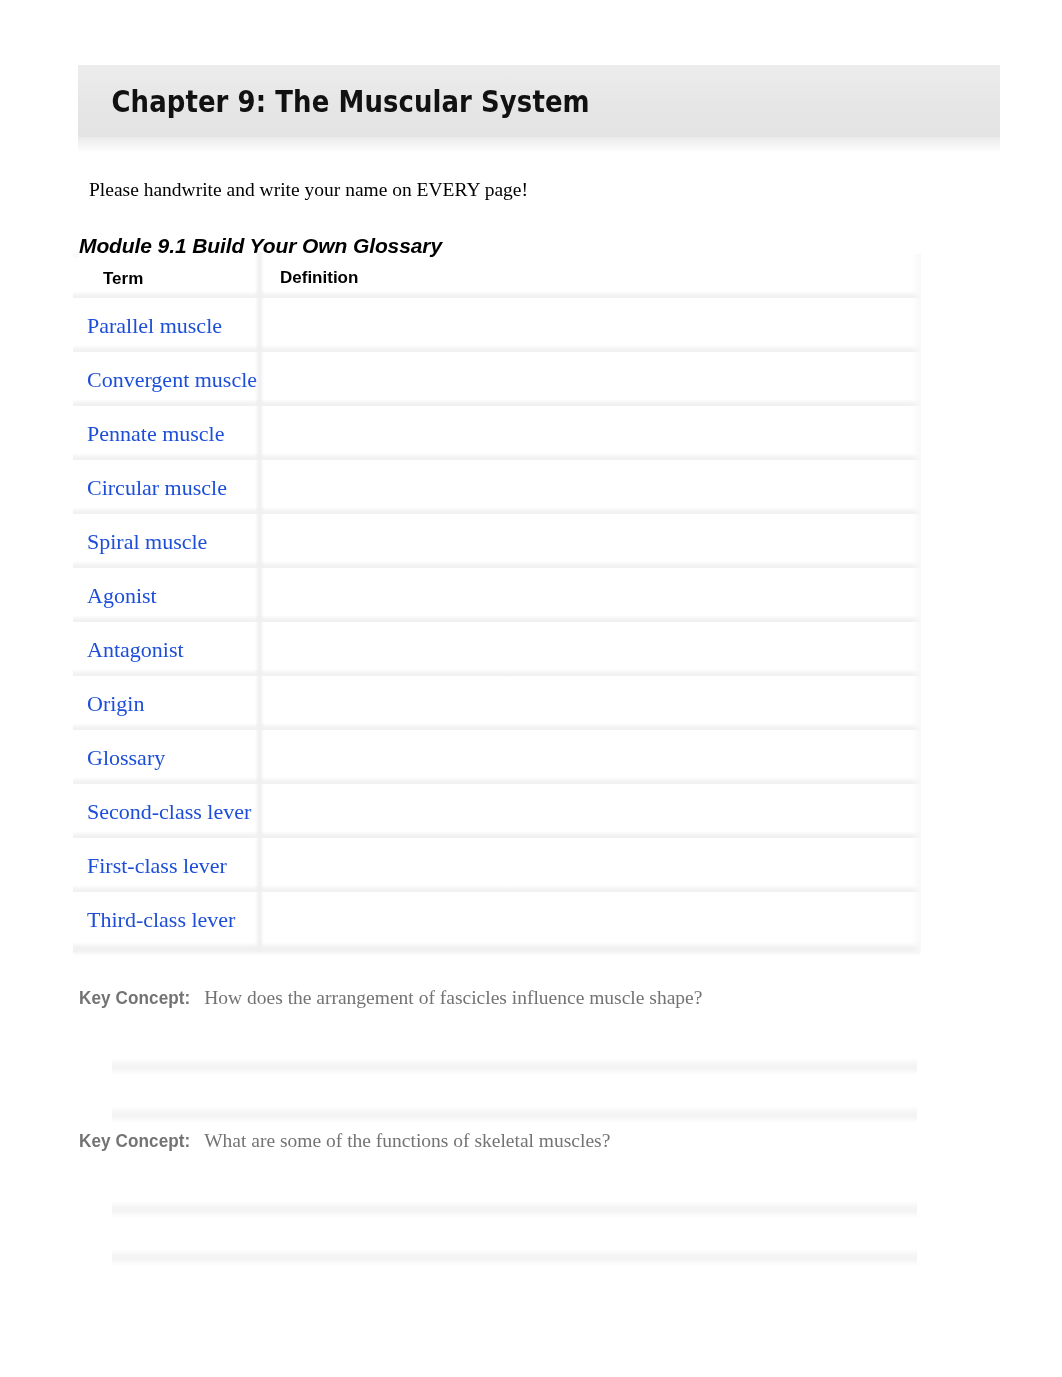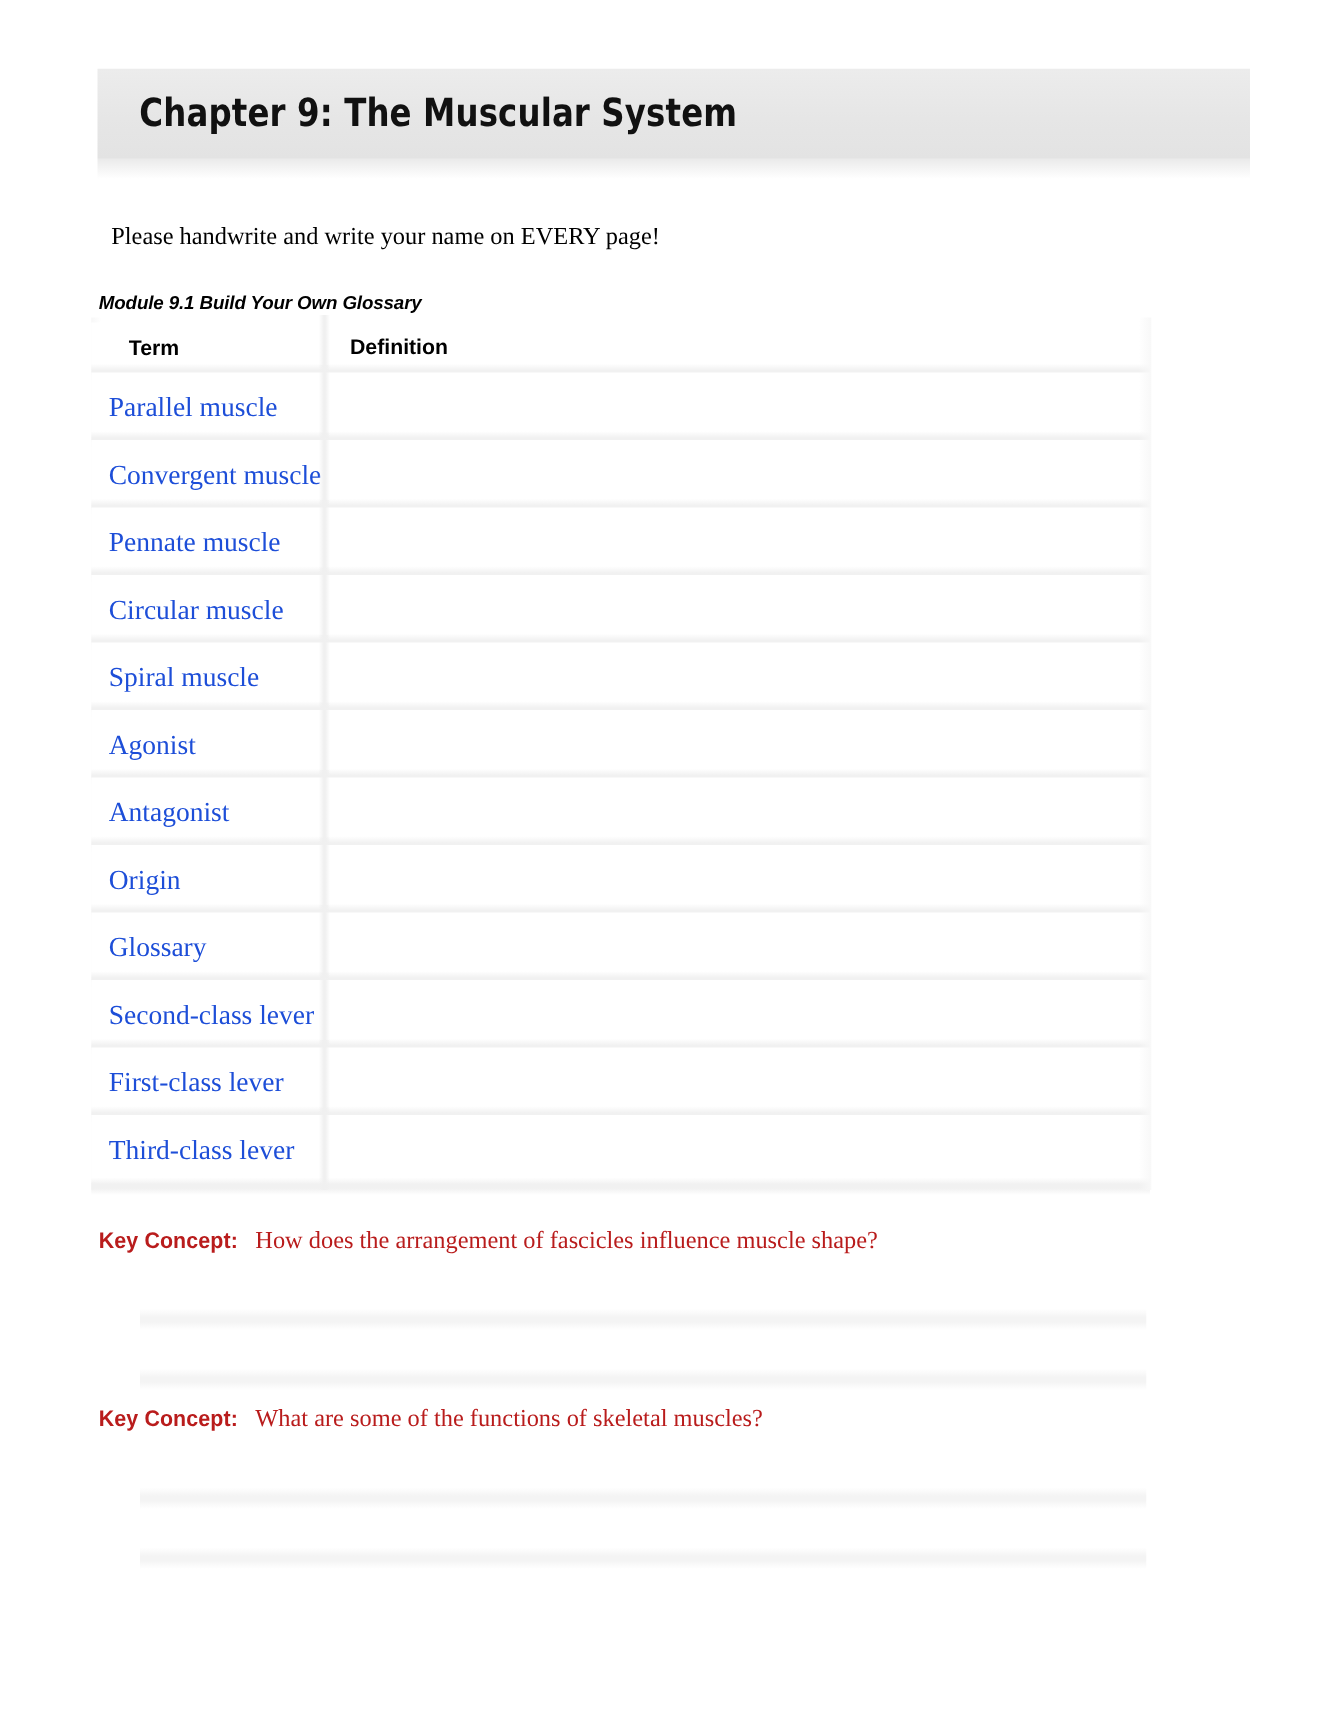--- a/index.html
+++ b/index.html
@@ -20,21 +20,21 @@
   .page {
     position: absolute;
     inset: 0;
     background: #ffffff;
   }
 
   
   .title-banner {
     position: absolute;
     left: 78px;
-    top: 55px;
+    top: 65px;
     width: 922px;
     height: 72px;
     background: linear-gradient(180deg, #ececec 0%, #e6e6e6 55%, #e3e3e3 100%);
     display: flex;
     align-items: center;
     text-align: center;
   }
   .title-banner::after {
     content: "";
     position: absolute;
@@ -68,21 +68,21 @@
   }
 
   
   .module-heading {
     position: absolute;
     left: 79px;
     top: 234px;
     font-family: "Liberation Sans", "DejaVu Sans", sans-serif;
     font-weight: bold;
     font-style: italic;
-    font-size: 15px;
+    font-size: 21px;
     letter-spacing: -0.1px;
     color: #000;
     white-space: nowrap;
   }
 
   
   .glossary {
     position: absolute;
     left: 73px;
     top: 258px;
@@ -192,23 +192,23 @@
   }
 
   
   .key-block {
     position: absolute;
     left: 79px;
     width: 900px;
   }
   .key-line {
     font-size: 19.5px;
-    line-height: 24px;
-    white-space: nowrap;
-    color: #b91c1c;
+    line-height: 36px;
+    white-space: nowrap;
+    color: #737373;
   }
   .key-label {
     font-family: "Liberation Sans Narrow", "Liberation Sans", "DejaVu Sans", sans-serif;
     font-weight: bold;
     font-size: 18px;
     letter-spacing: 0.1px;
     transform: scaleX(0.95);
     display: inline-block;
     transform-origin: left center;
   }

